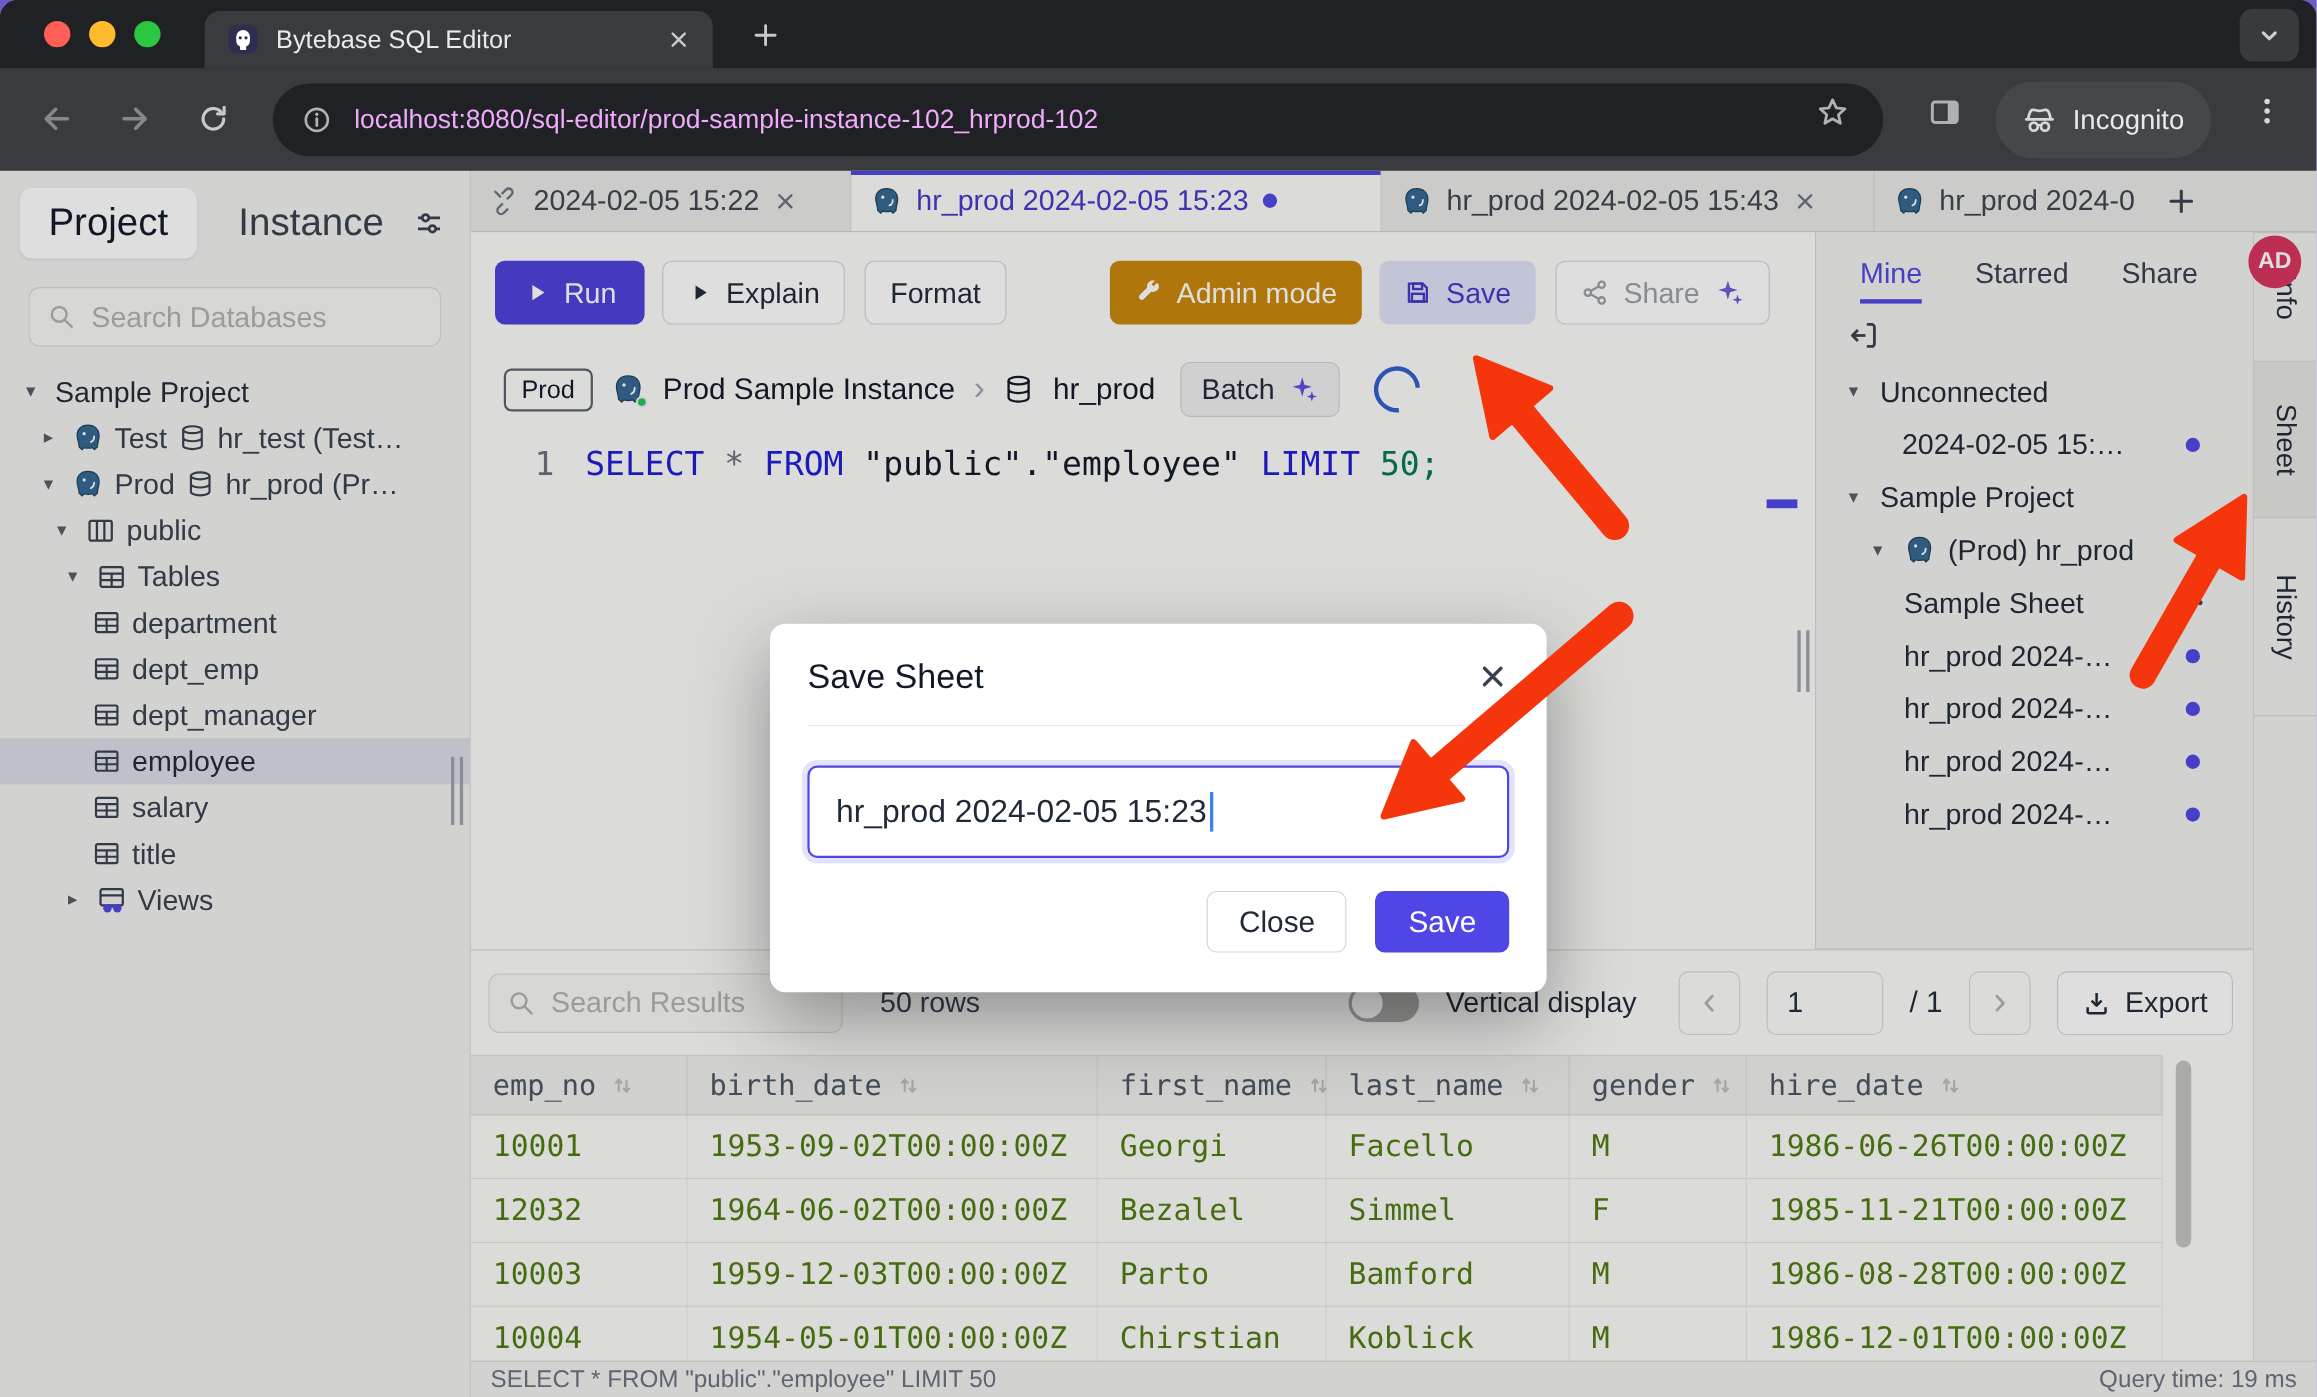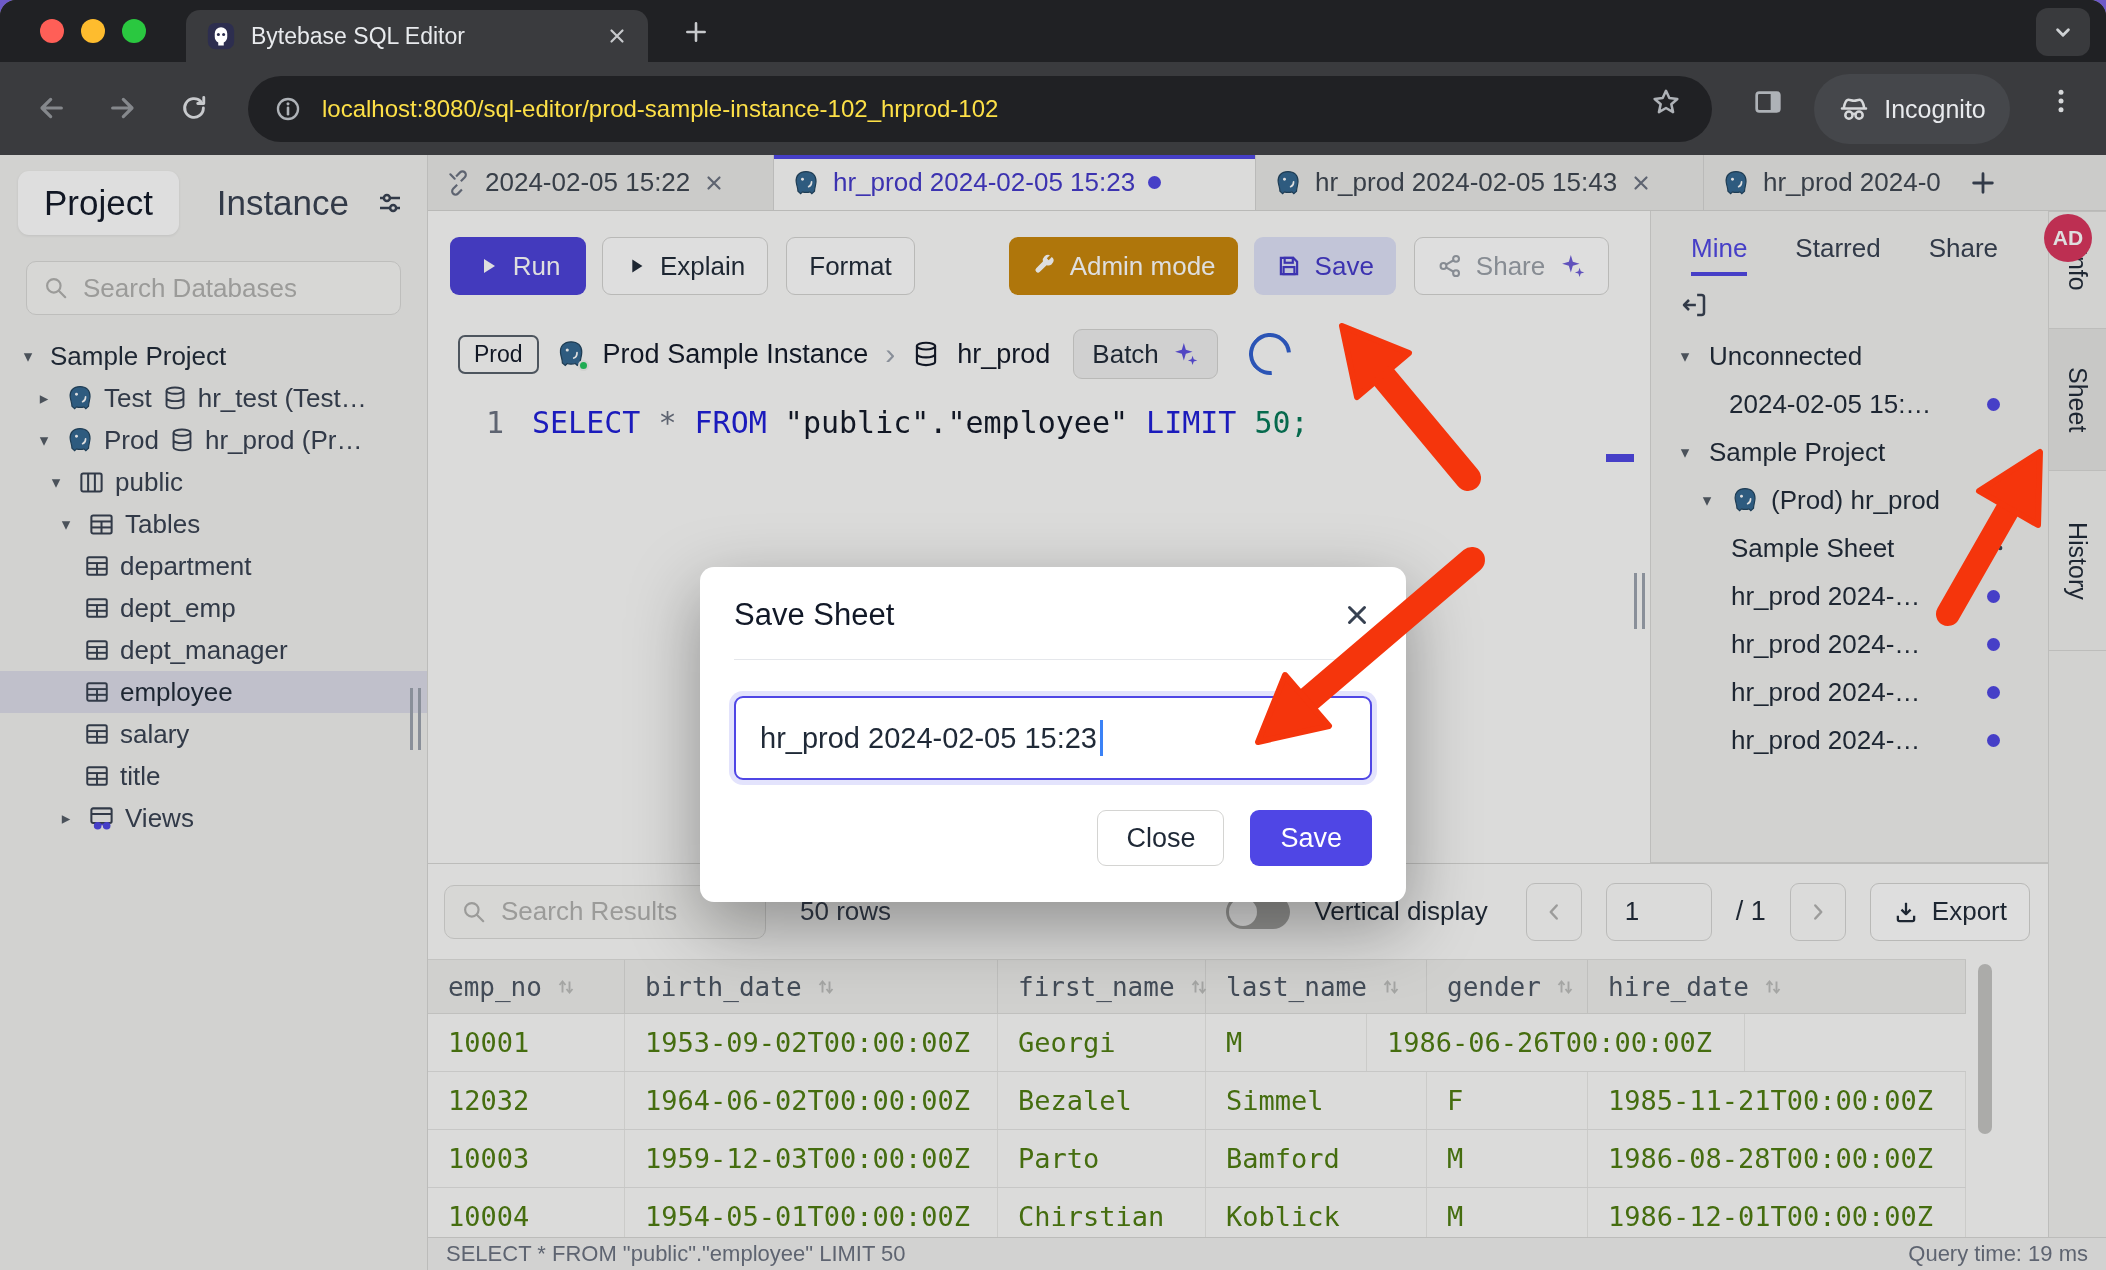--- a/index.html
+++ b/index.html
@@ -12,21 +12,21 @@
   .titlebar { position:relative; height:62px; background:#202124; }
   .lights { position:absolute; left:40px; top:19px; display:flex; gap:17px; }
   .light { width:24px; height:24px; border-radius:50%; }
   .l-red{background:#ff5f57}.l-yellow{background:#febc2e}.l-green{background:#2ac840}
   .btab { position:absolute; left:186px; top:10px; width:462px; height:52px; background:#3a3b3e; border-radius:14px 14px 0 0; display:flex; align-items:center; gap:15px; padding:0 20px; color:#e8eaed; font-size:23px; }
   .btab .bt-title { flex:1; white-space:nowrap; overflow:hidden; }
   .newtab { position:absolute; left:676px; top:12px; color:#c7c9cc; width:40px; height:40px; display:flex; align-items:center; justify-content:center; }
   .win-chevron { position:absolute; right:16px; top:8px; width:54px; height:48px; background:#393a3d; border-radius:12px; display:flex; align-items:center; justify-content:center; color:#cdd0d3; }
   .navbar { position:absolute; top:62px; left:0; height:93px; width:100%; background:#3a3b3e; }
   .nav-ic { position:absolute; top:24px; width:44px; height:44px; display:flex; align-items:center; justify-content:center; color:#9aa0a6; }
-  .urlpill { position:absolute; left:248px; top:14px; width:1464px; height:66px; background:#202124; border-radius:33px; display:flex; align-items:center; color:#fde047; font-size:24px; padding-left:26px; gap:20px; }
+  .urlpill { position:absolute; left:248px; top:14px; width:1464px; height:66px; background:#202124; border-radius:33px; display:flex; align-items:center; color:#f0abfc; font-size:24px; padding-left:26px; gap:20px; }
   .url-right { position:absolute; top:24px; color:#aeb2b7; }
   .incog { position:absolute; left:1814px; top:12px; width:196px; height:70px; background:#45474b; border-radius:35px; display:flex; align-items:center; justify-content:center; gap:14px; color:#e8eaed; font-size:25px; }
 
   
   .app { position:absolute; top:155px; left:0; right:0; bottom:0; background:#fcfcfb; }
   .dim { position:absolute; inset:0; background:rgba(18,18,24,0.14); z-index:40; pointer-events:none; }
 
   
   .sidebar { position:absolute; left:0; top:0; width:428px; height:100%; background:#f1f1ef; border-right:1px solid #d8d8d6; }
   .sb-tabs { display:flex; align-items:center; padding:16px 22px 10px 18px; }
@@ -749,20 +749,21 @@
               <span>hire_date</span>
               <svg class="ic sorti" width="24" height="24">
                 <use href="#i-sort"></use>
               </svg>
             </div>
         </div>
         <div class="tr">
           <div class="td c0">10001</div>
           <div class="td c1">1953-09-02T00:00:00Z</div>
           <div class="td c2">Georgi</div>
+          <div class="td c3">Facello</div>
           <div class="td c4">M</div>
           <div class="td c5">1986-06-26T00:00:00Z</div>
         </div>
         <div class="tr">
           <div class="td c0">12032</div>
           <div class="td c1">1964-06-02T00:00:00Z</div>
           <div class="td c2">Bezalel</div>
           <div class="td c3">Simmel</div>
           <div class="td c4">F</div>
           <div class="td c5">1985-11-21T00:00:00Z</div>

